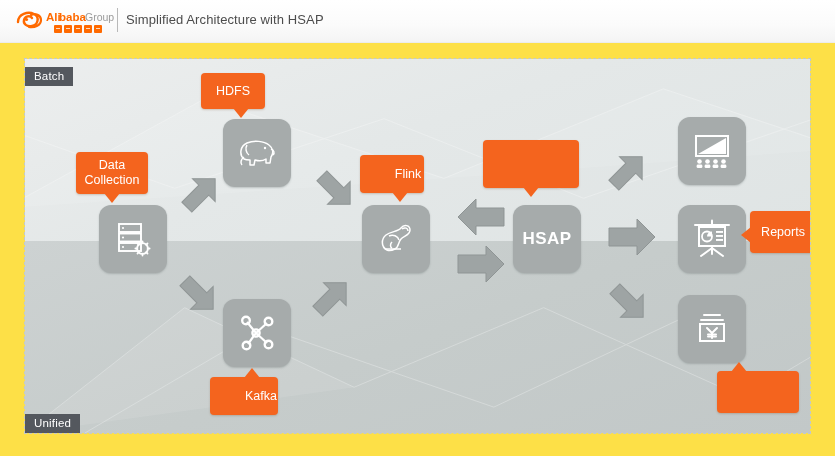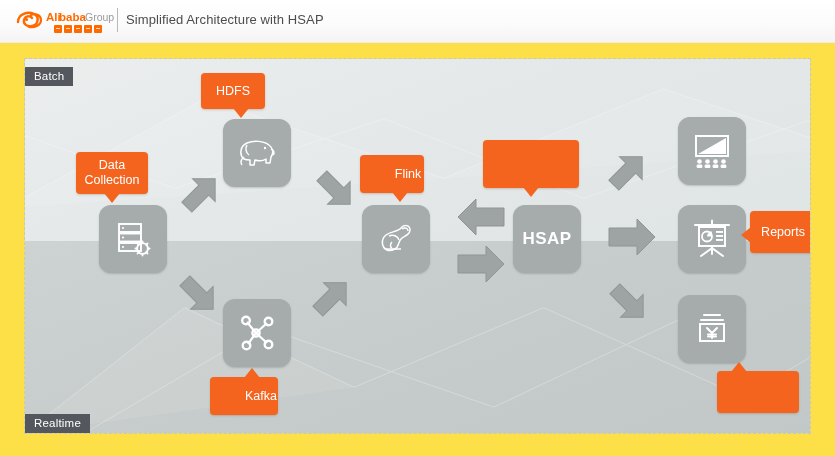--- a/index.html
+++ b/index.html
@@ -119,21 +119,21 @@
         <path d="M60 376 L240 270 L470 350 L660 260"></path>
       </g>
       <g fill="#ffffff" opacity=".18">
         <polygon points="-20,150 180,40 420,120"></polygon>
         <polygon points="420,120 640,30 820,90"></polygon>
         <polygon points="0,376 160,250 330,330"></polygon>
       </g>
     </svg>
 
     <div class="zone-tab zone-batch">Batch</div>
-    <div class="zone-tab zone-realtime">Realtime</div>
+    <div class="zone-tab zone-realtime">Unified</div>
 
     <div class="arrow" style="left:150px;top:108px;">
       <svg width="52" height="52" viewBox="0 0 52 52">
         <g transform="rotate(-45 26 26)">
           <path d="M6 19 H30 V10 L46 26 L30 42 V33 H6 Z" fill="#9ea4a4" stroke="#8f9595" stroke-width="1"></path>
         </g>
       </svg>
     </div>
 
     <div class="arrow" style="left:285px;top:105px;">

